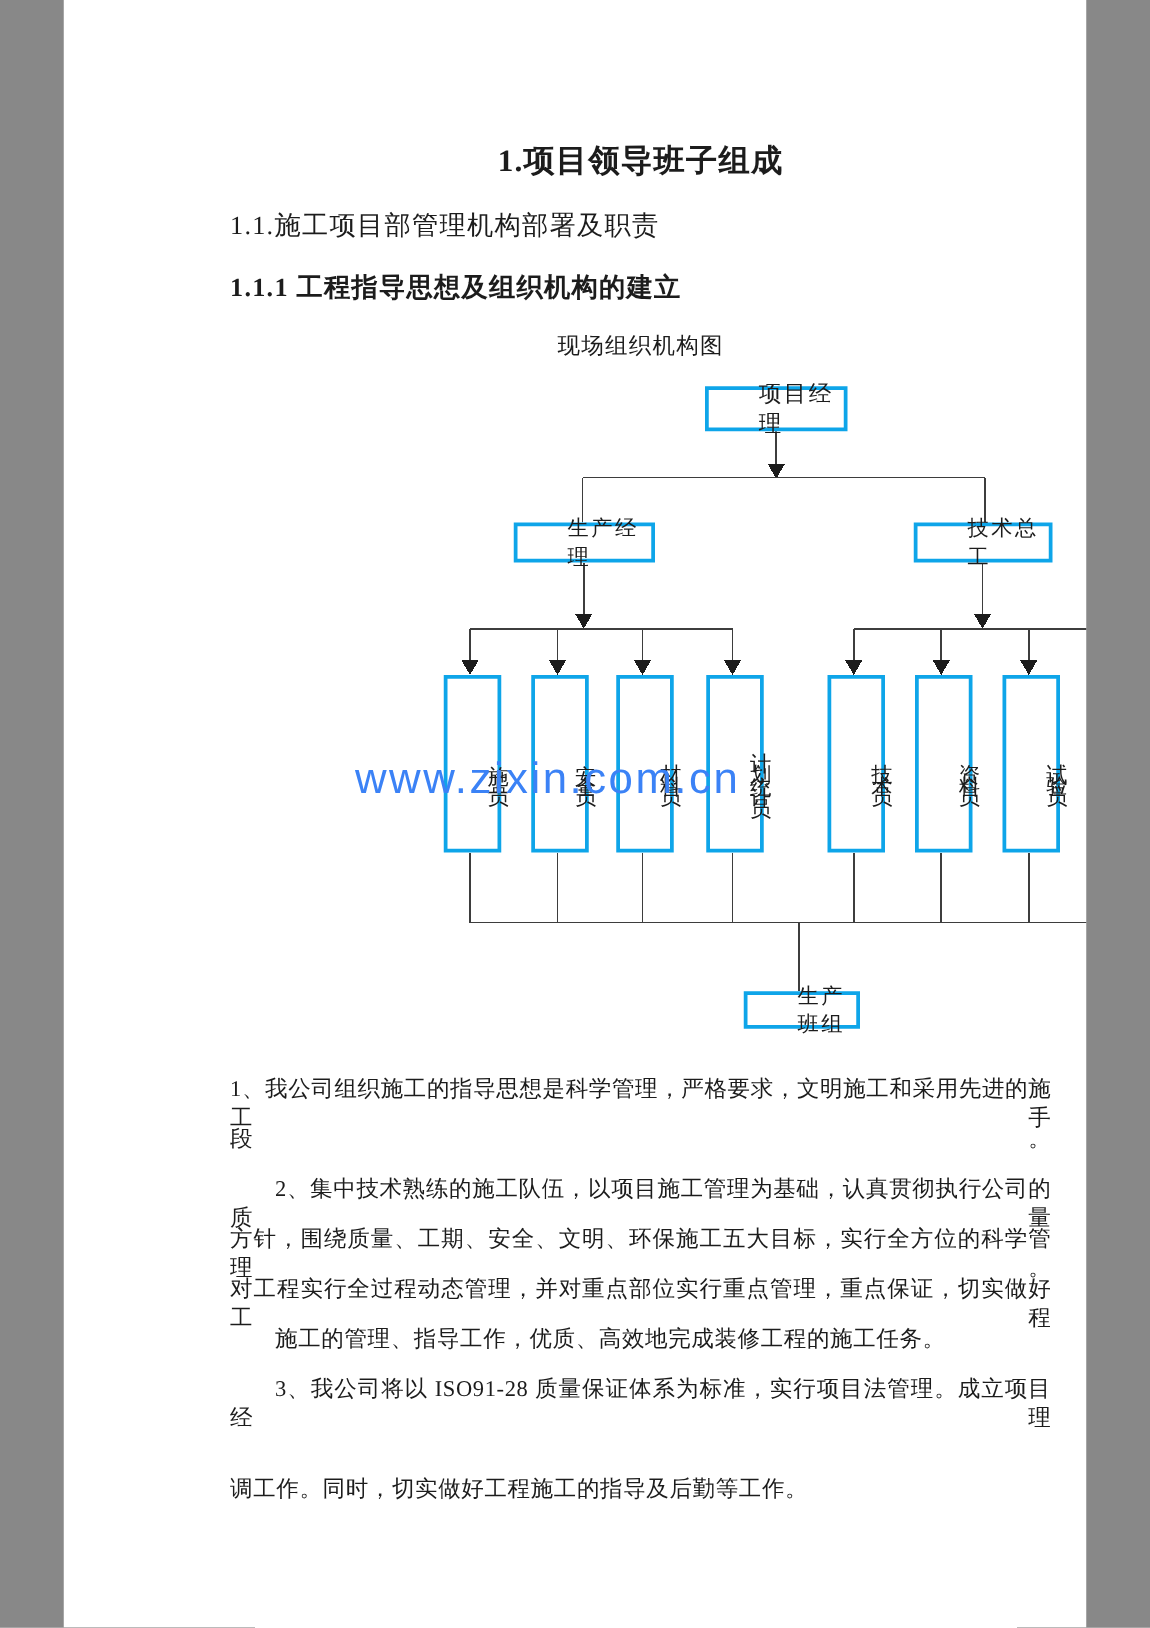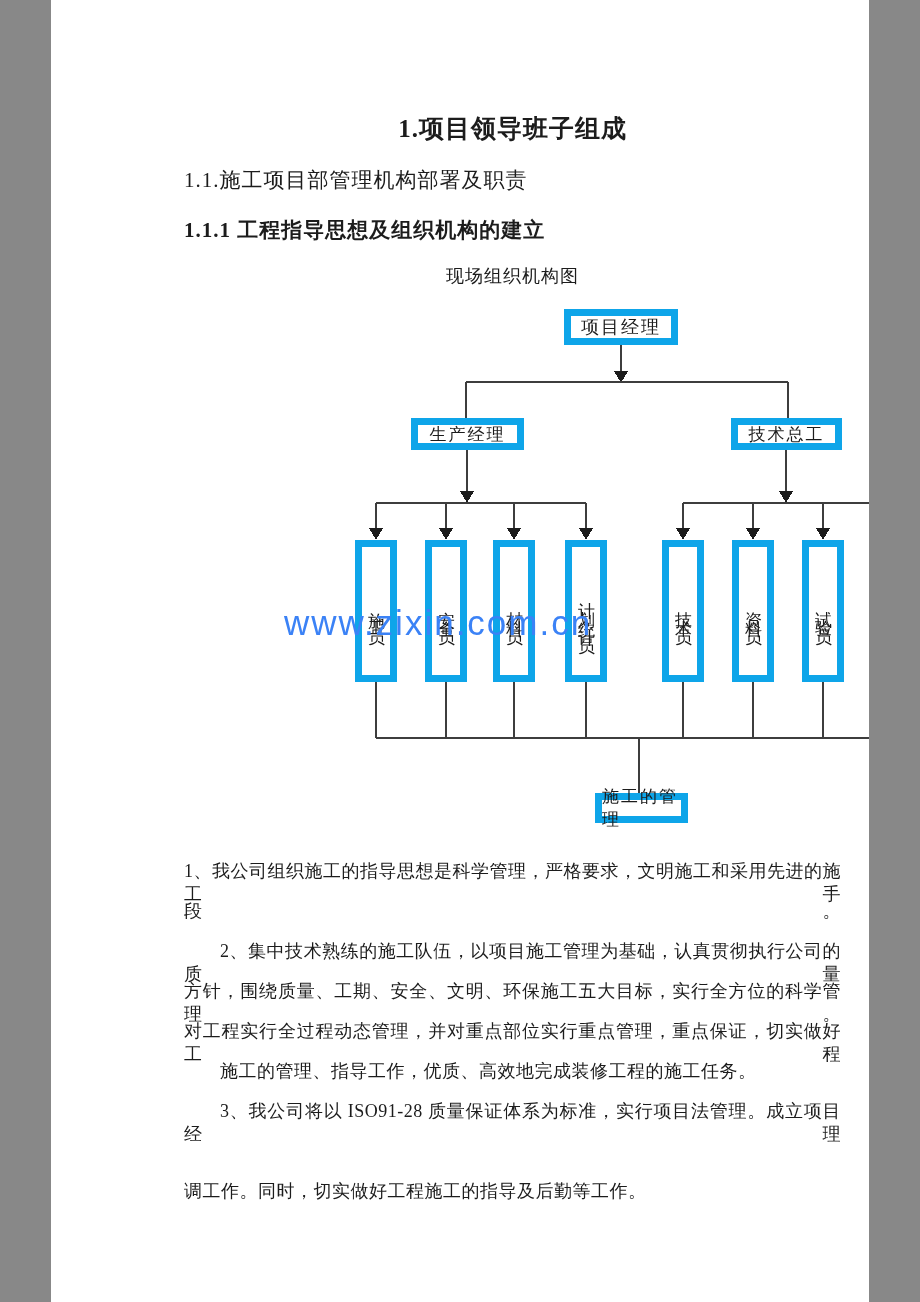--- a/index.html
+++ b/index.html
@@ -9,23 +9,23 @@
     overflow:hidden;margin:0 auto;
   }
   
   .h1{position:absolute;left:133px;width:657px;top:112px;text-align:center;
       font-size:25px;font-weight:bold;letter-spacing:1px;}
   .h2{position:absolute;left:133px;top:166px;font-size:21px;font-weight:normal;letter-spacing:1px;font-family:Liberation Serif, serif;}
   .h3{position:absolute;left:133px;top:216px;font-size:21px;font-weight:bold;letter-spacing:1px;}
   .caption{position:absolute;left:133px;width:657px;top:264px;text-align:center;
       font-size:18px;letter-spacing:1px;}
   
-  .obox{position:absolute;background:#ffffff;border:7px solid #0ea5e9;
+  .obox{position:absolute;background:#ffffff;border:3px solid #0ea5e9;
         display:flex;align-items:center;justify-content:center;
-        font-size:17px;letter-spacing:2px;box-sizing:border-box;}
+        font-size:17px;letter-spacing:2px;box-sizing:border-box;padding-left:40px;}
   .root-box{left:513px;top:309px;width:114px;height:36px;font-size:18px;}
   .mgr1-box{left:360px;top:418px;width:113px;height:32px;}
   .mgr2-box{left:680px;top:418px;width:111px;height:32px;}
   .staff{top:540px;width:42px;height:142px;}
   .staff .vlabel{writing-mode:vertical-lr;text-orientation:upright;
         letter-spacing:9px;font-size:17px;line-height:42px;}
   .s1{left:304px;} .s2{left:374px;} .s3{left:442px;} .s4{left:514px;}
   .s5{left:611px;} .s6{left:681px;} .s7{left:751px;} .s8{left:820px;}
   .bottom-box{left:544px;top:793px;width:93px;height:30px;}
   
@@ -131,21 +131,21 @@
     <span class="vlabel">资料员</span>
   </div>
   <div class="obox staff s7">
     <span class="vlabel">试验员</span>
   </div>
   <div class="obox staff s8">
     <span class="vlabel">质检员</span>
   </div>
 
   <div class="obox bottom-box">
-    <span>施工的管理</span>
+    <span>生产班组</span>
   </div>
 
   <div class="watermark">www.zixin.com.cn</div>
 
   <div class="bodyline fill l0">1、我公司组织施工的指导思想是科学管理，严格要求，文明施工和采用先进的施工手</div>
   <div class="bodyline split l1">
     <span>段</span>
     <span>。</span>
   </div>
   <div class="bodyline fill indent l2">2、集中技术熟练的施工队伍，以项目施工管理为基础，认真贯彻执行公司的质量</div>

